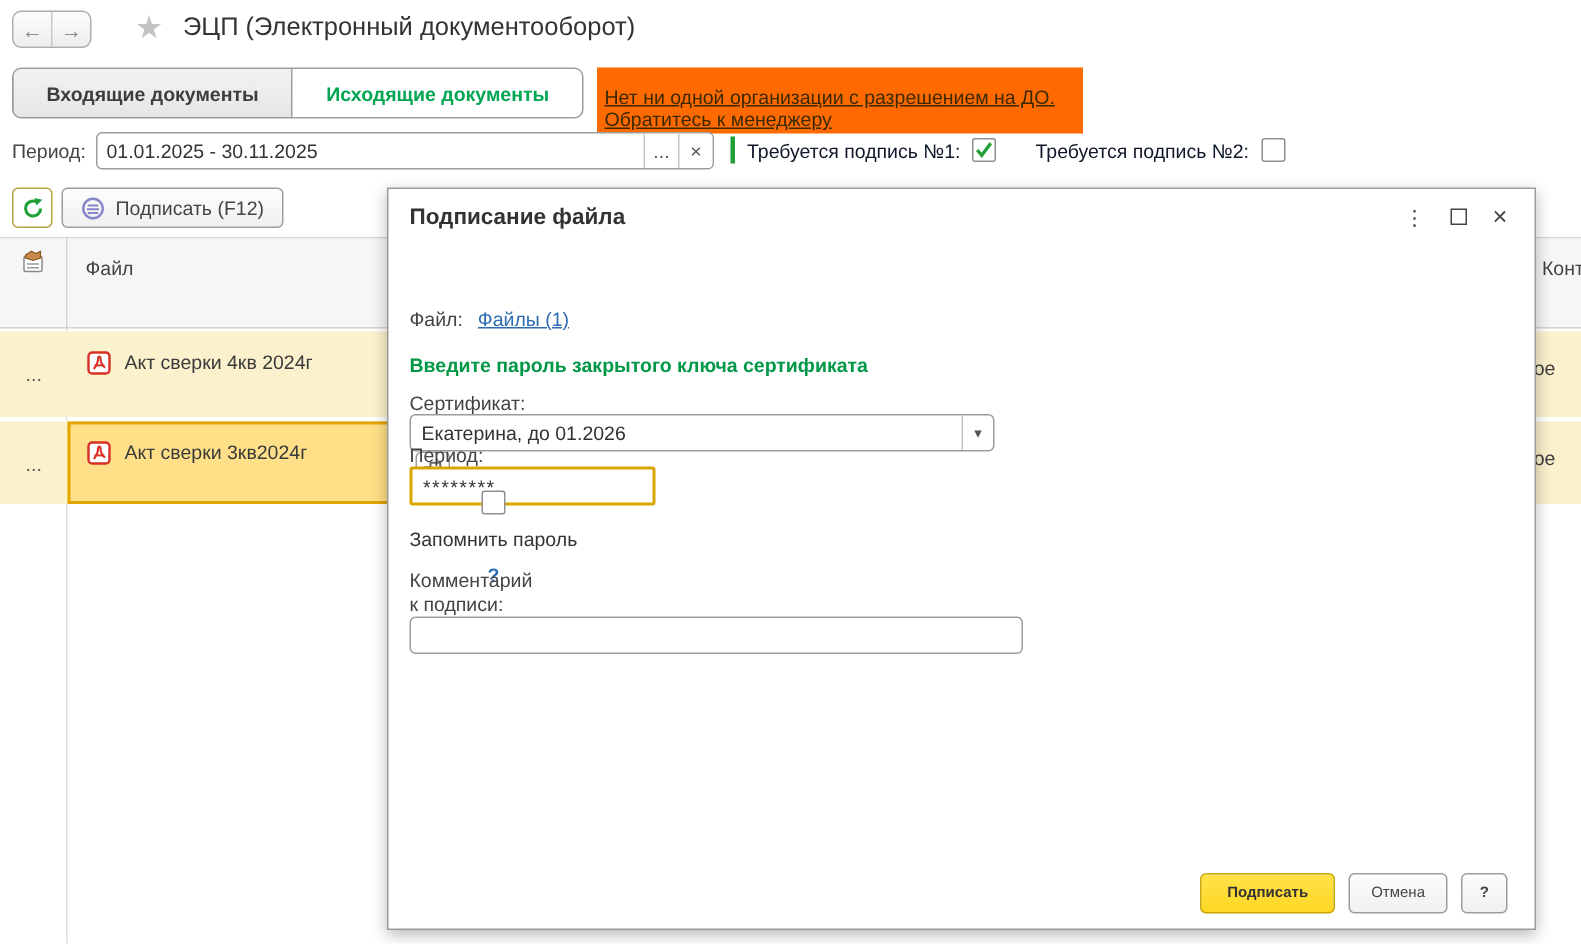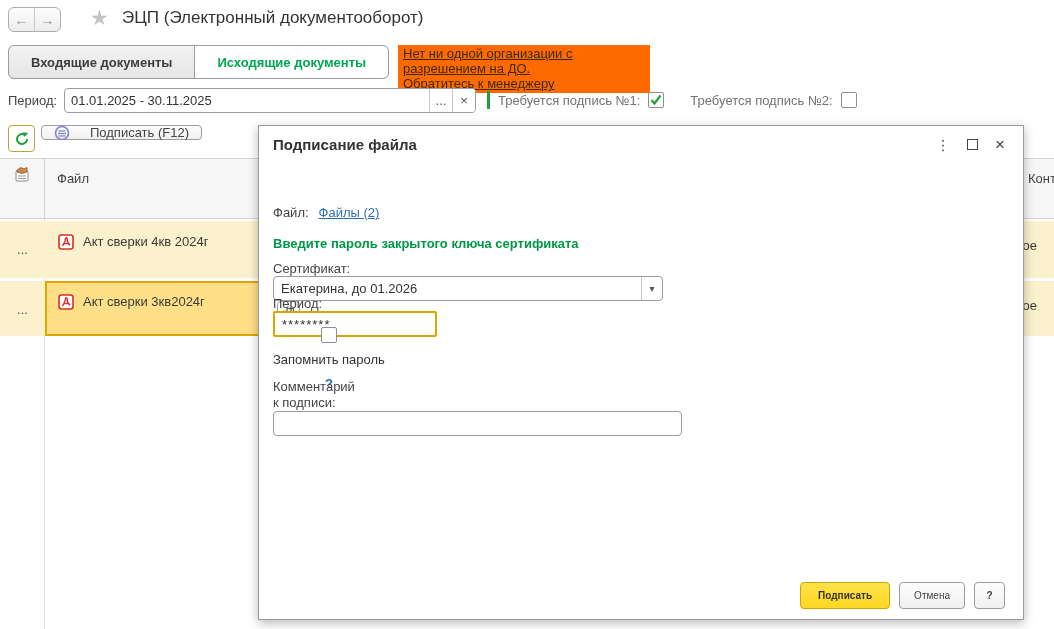--- a/index.html
+++ b/index.html
@@ -16,42 +16,42 @@
   .nav-btn:first-child { border-right:1px solid #C9C9C9; }
   .star { left:90px; top:6px; font-size:21px; color:#C3C3C3; }
   .page-title { left:122px; top:8px; font-size:17px; color:#333; }
 
   
   .tab-group { left:8px; top:45px; height:34px; display:flex; border:1px solid #9d9d9d;
     border-radius:6px; overflow:hidden; background:#a3a3a3; }
   .tab { display:flex; align-items:center; padding:0 22px; font-weight:bold; cursor:pointer; }
   .tab.inactive { background:linear-gradient(#f2f2f2,#e6e6e6); color:#3d3d3d; border-right:1px solid #9d9d9d; }
   .tab.active { background:#fff; color:#00A651; }
-  .warning-box { left:398px; top:45px; width:252px; background:#FF6A00; padding:1px 5px 2px;
+  .warning-box { left:398px; top:45px; width:324px; background:#FF6A00; padding:12px 5px 2px;
     line-height:15px; color:#3b2a00; }
   .warning-box a { color:#3b2a00; text-decoration:underline; cursor:pointer; display:block; }
 
   
   .period-label { left:8px; top:93px; color:#444; }
   .period-field { left:64px; top:88px; width:412px; height:25px; display:flex;
     border:1px solid #9d9d9d; border-radius:4px; background:#fff; overflow:hidden; }
   .period-value { flex:1; padding:4px 6px; white-space:nowrap; }
   .field-btn { width:23px; display:flex; align-items:center; justify-content:center;
     color:#555; border-left:1px solid #c6c6c6; cursor:pointer; background:#fff; }
   .green-bar { left:487px; top:91px; width:3px; height:18px; background:#21A038; }
-  .flags { left:498px; top:92px; display:flex; align-items:center; gap:8px; color:#737373; }
+  .flags { left:498px; top:92px; display:flex; align-items:center; gap:8px; color:#0f172a; }
   .flag-label { white-space:nowrap; }
   .checkbox { width:16px; height:16px; border:1px solid #8f8f8f; border-radius:2px;
     background:#fff; display:inline-flex; align-items:center; justify-content:center; cursor:pointer; }
   .flags .spacer { width:10px; }
 
   
   .refresh-btn { left:8px; top:125px; width:27px; height:27px; border:1px solid #b3a43c;
     border-radius:4px; background:#fff; display:flex; align-items:center; justify-content:center; cursor:pointer; }
-  .sign-toolbar-btn { left:41px; top:125px; height:15px; display:flex; align-items:center; gap:20px;
+  .sign-toolbar-btn { left:41px; top:125px; height:27px; display:flex; align-items:center; gap:7px;
     padding:0 12px; border:1px solid #9d9d9d; border-radius:4px;
     background:linear-gradient(#fdfdfd,#f0f0f0); color:#444; cursor:pointer; }
 
   
   .table-area { left:0; top:158px; width:1054px; height:471px; border-top:1px solid #d4d4d4; }
   .thead { position:absolute; left:0; top:0; width:1054px; height:60px; background:#f6f6f6;
     border-bottom:1px solid #d4d4d4; }
   .th-status { position:absolute; left:0; top:0; width:45px; height:60px; border-right:1px solid #d4d4d4;
     display:flex; justify-content:center; padding-top:6px; }
   .th-file { position:absolute; left:57px; top:12px; color:#444; }
@@ -216,21 +216,21 @@
       <div class="dlg-controls">
         <span class="kebab">⋮</span>
         <span class="maxbox"></span>
         <span class="closex">×</span>
       </div>
     </div>
 
     <div class="dlg-body">
       <div class="file-row">
         <span class="lbl">Файл:</span>
-        <a class="link">Файлы (2)</a>
+        <a class="link">Файлы (1)</a>
       </div>
 
       <div class="dlg-heading">Введите пароль закрытого ключа сертификата</div>
 
       <div class="form-row row-cert">
         <div class="form-lbl">Сертификат:</div>
         <div class="combo">
           <div class="combo-value">Екатерина, до 01.2026</div>
           <div class="combo-dd">▾</div>
         </div>

